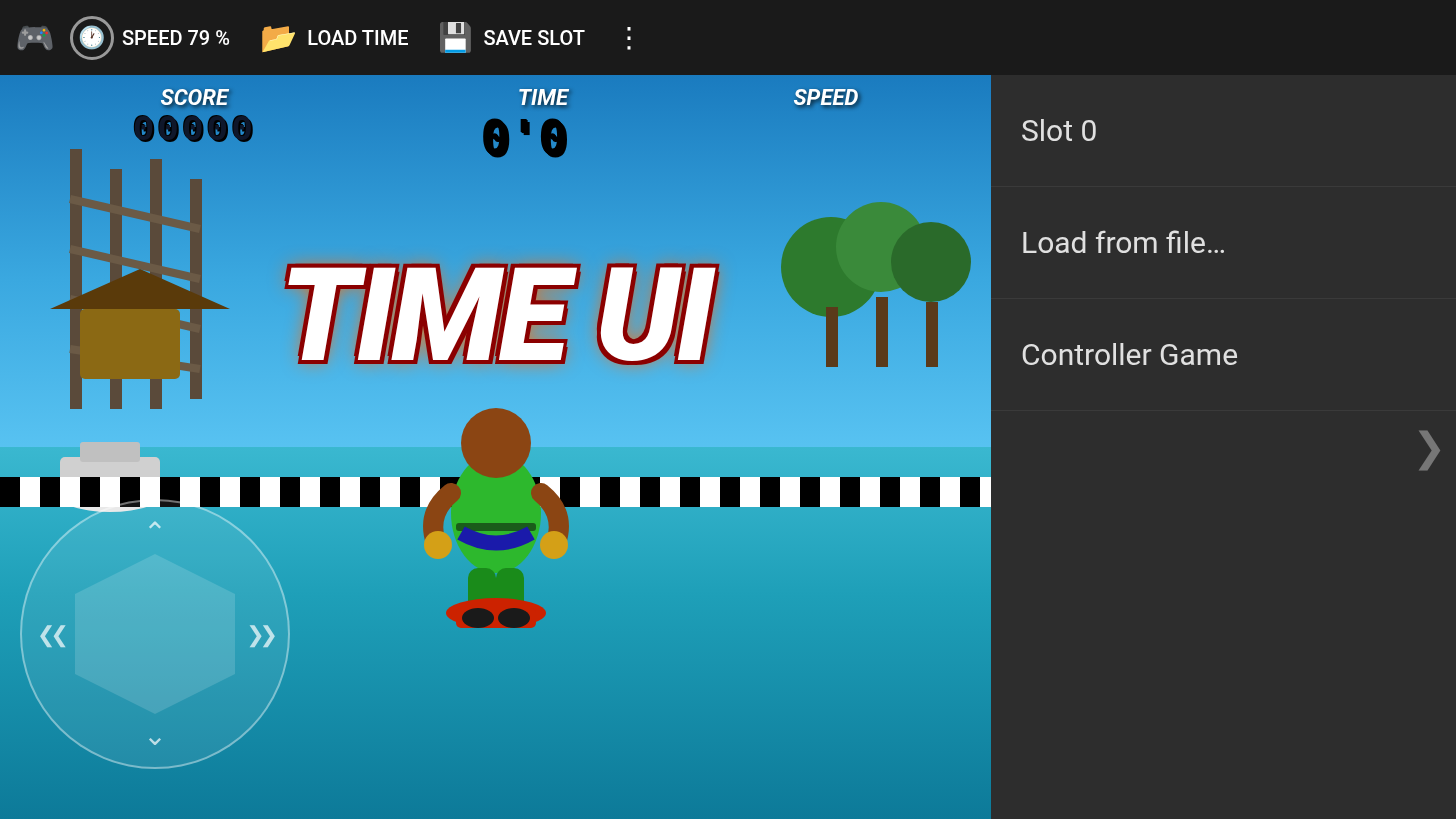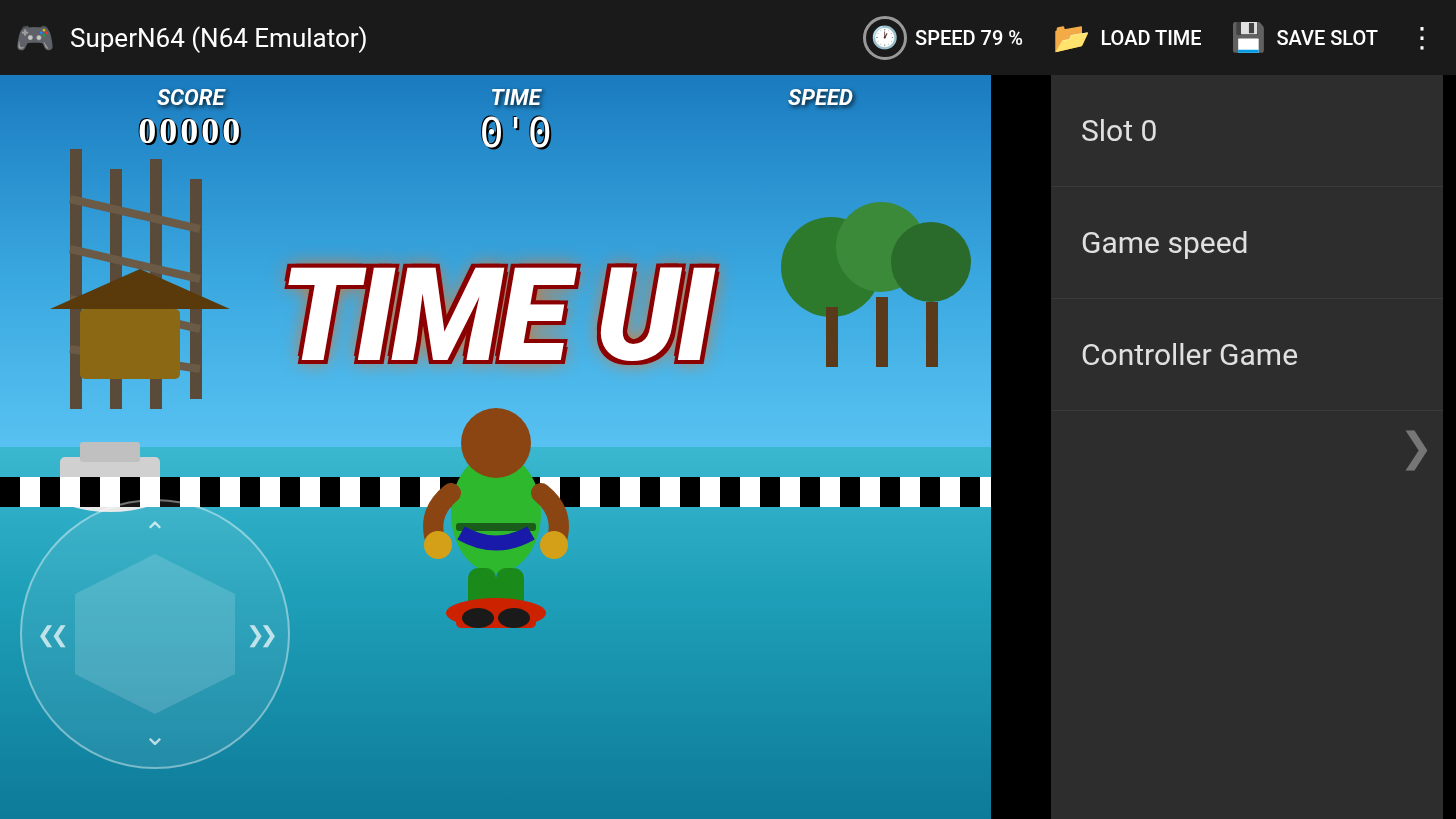--- a/index.html
+++ b/index.html
@@ -150,32 +150,32 @@
 
     .score-label {
       color: #fff;
       font-size: 22px;
       font-weight: bold;
       text-shadow: 2px 2px 4px rgba(0,0,0,0.8);
       font-style: italic;
     }
 
     .score-value {
-      color: #ffffff;
+      color: #0f172a;
       font-size: 36px;
       font-weight: bold;
-      font-family: Liberation Serif, serif;
+      font-family: Liberation Mono, monospace;
       text-shadow: 2px 2px 0px #000, -1px -1px 0px #000;
       letter-spacing: 3px;
     }
 
     .time-value {
-      color: #ffffff;
-      font-size: 40px;
-      font-weight: normal;
+      color: #000000;
+      font-size: 48px;
+      font-weight: bold;
       font-family: monospace;
       text-shadow: 2px 2px 0px #000, -1px -1px 0px #000;
     }
 
     
     .time-up-text {
       position: absolute;
       top: 22%;
       left: 50%;
       transform: translateX(-50%);
@@ -279,22 +279,22 @@
 
     .arrow-up { top: 15px; left: 50%; transform: translateX(-50%); }
     .arrow-down { bottom: 15px; left: 50%; transform: translateX(-50%); }
     .arrow-left { left: 15px; top: 50%; transform: translateY(-50%); }
     .arrow-right { right: 15px; top: 50%; transform: translateY(-50%); }
 
     
     #right-panel {
       position: absolute;
       top: 75px;
-      right: 13px;
-      width: 392px;
+      right: 0;
+      width: 465px;
       height: 744px;
       background: #2d2d2d;
       z-index: 15;
     }
 
     .menu-item {
       width: 100%;
       padding: 38px 30px;
       border-bottom: 1px solid #3a3a3a;
       color: #e0e0e0;
@@ -317,21 +317,20 @@
       padding: 10px 5px;
     }
   </style>
 </head>
 <body>
 
 <div id="top-bar">
   <div id="app-icon">
     <span>🎮</span>
   </div>
-  <span id="app-title">SuperN64 (N64 Emulator)</span>
 
   <div id="speed-btn">
     <div id="speed-circle">
       <span style="font-size:22px;">🕐</span>
     </div>
     <span>SPEED 79 %</span>
   </div>
 
   <div id="load-slot-btn">
     <span style="font-size:30px;">📂</span>
@@ -353,21 +352,21 @@
 
     <div class="sky"></div>
 
     <div class="water"></div>
 
     <div class="score-area">
       <div style="text-align:center;">
         <div class="score-label">SCORE</div>
         <div class="score-value">00000</div>
       </div>
-      <div style="text-align:center;">
+      <div style="text-align:right;">
         <div class="score-label">TIME</div>
         <div class="time-value">0'0</div>
       </div>
       <div style="text-align:right;">
         <div class="score-label">SPEED</div>
       </div>
     </div>
 
     <div class="structure">
       <svg width="180" height="280" viewBox="0 0 180 280">
@@ -448,17 +447,17 @@
           <span class="arrow-right" style="color:rgba(255,255,255,0.7); font-size:22px; letter-spacing:-5px;">❯❯</span>
         </div>
       </div>
     </div>
   </div>
 </div>
 
 <div id="right-panel">
   <div id="menu-items-container">
   <div class="menu-item">Slot 0</div>
-      <div class="menu-item">Game speed</div>
+      <div class="menu-item">Load from file…</div>
       <div class="menu-item">Controller Game</div>
     </div>
   <div id="scroll-chevron" style="color:rgba(255,255,255,0.35); font-size:40px; position:absolute; right:5px; top:50%; transform:translateY(-50%);">❯</div>
 </div>
 
 </body></html>

